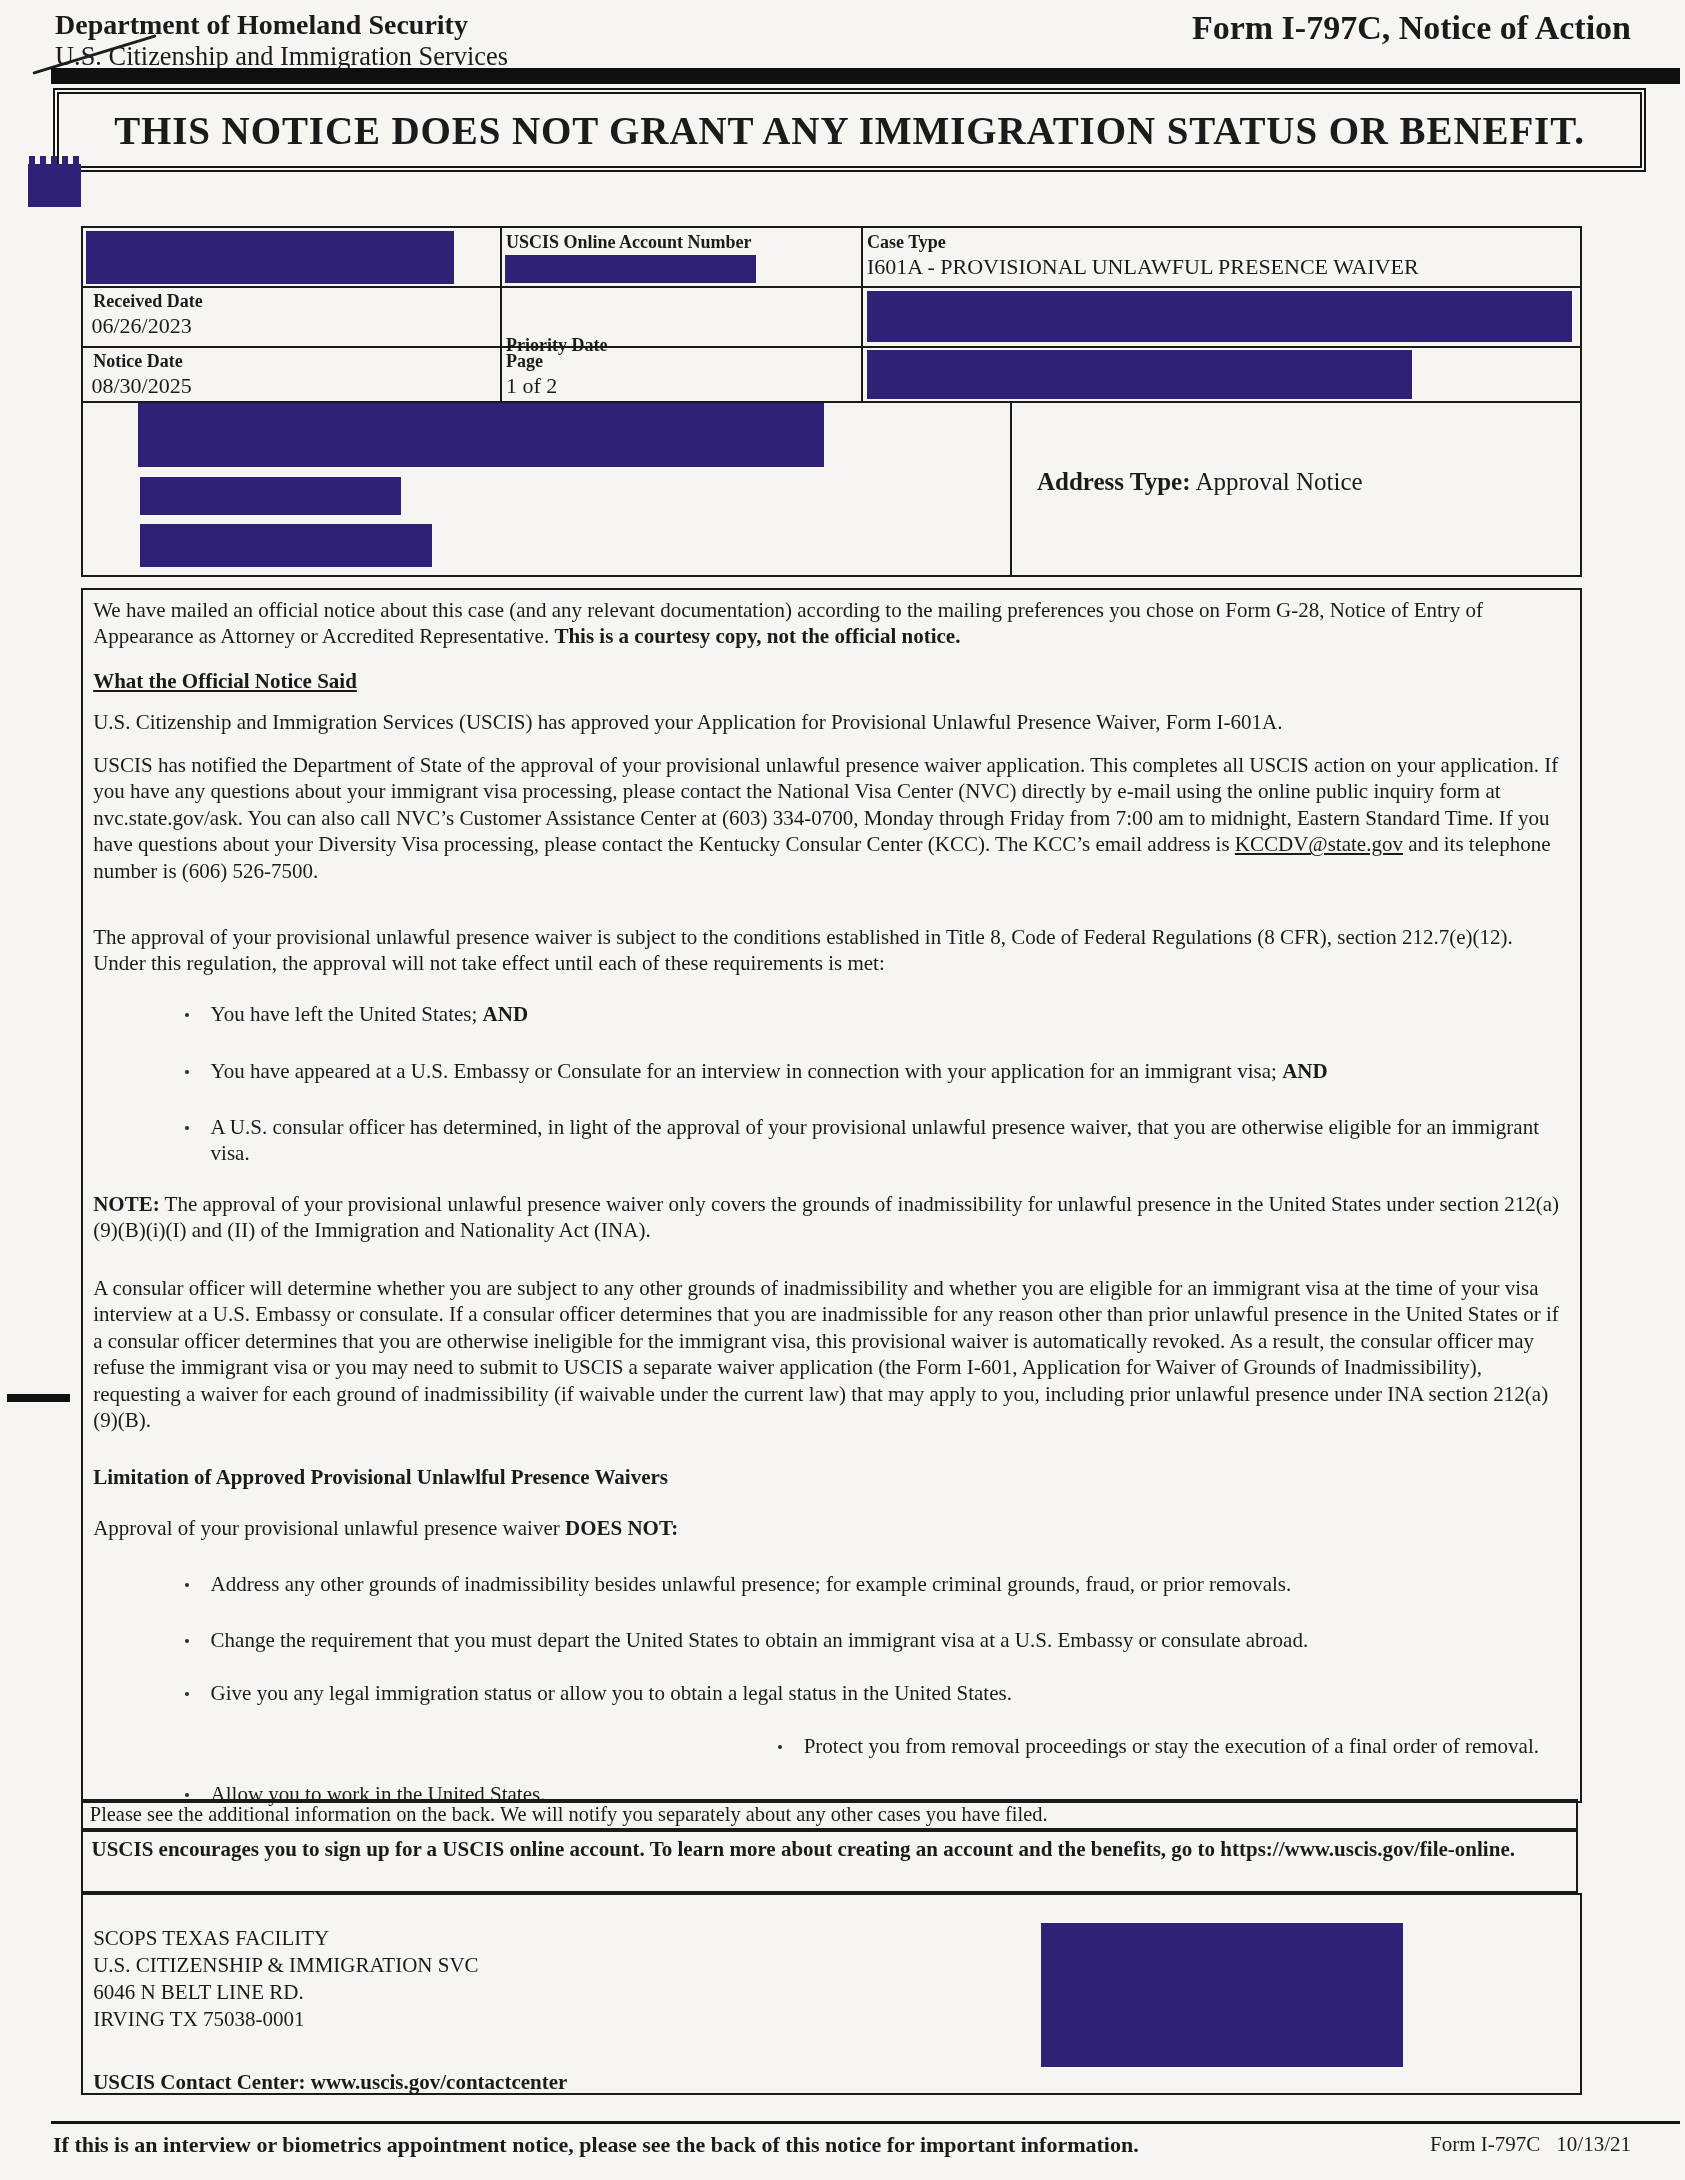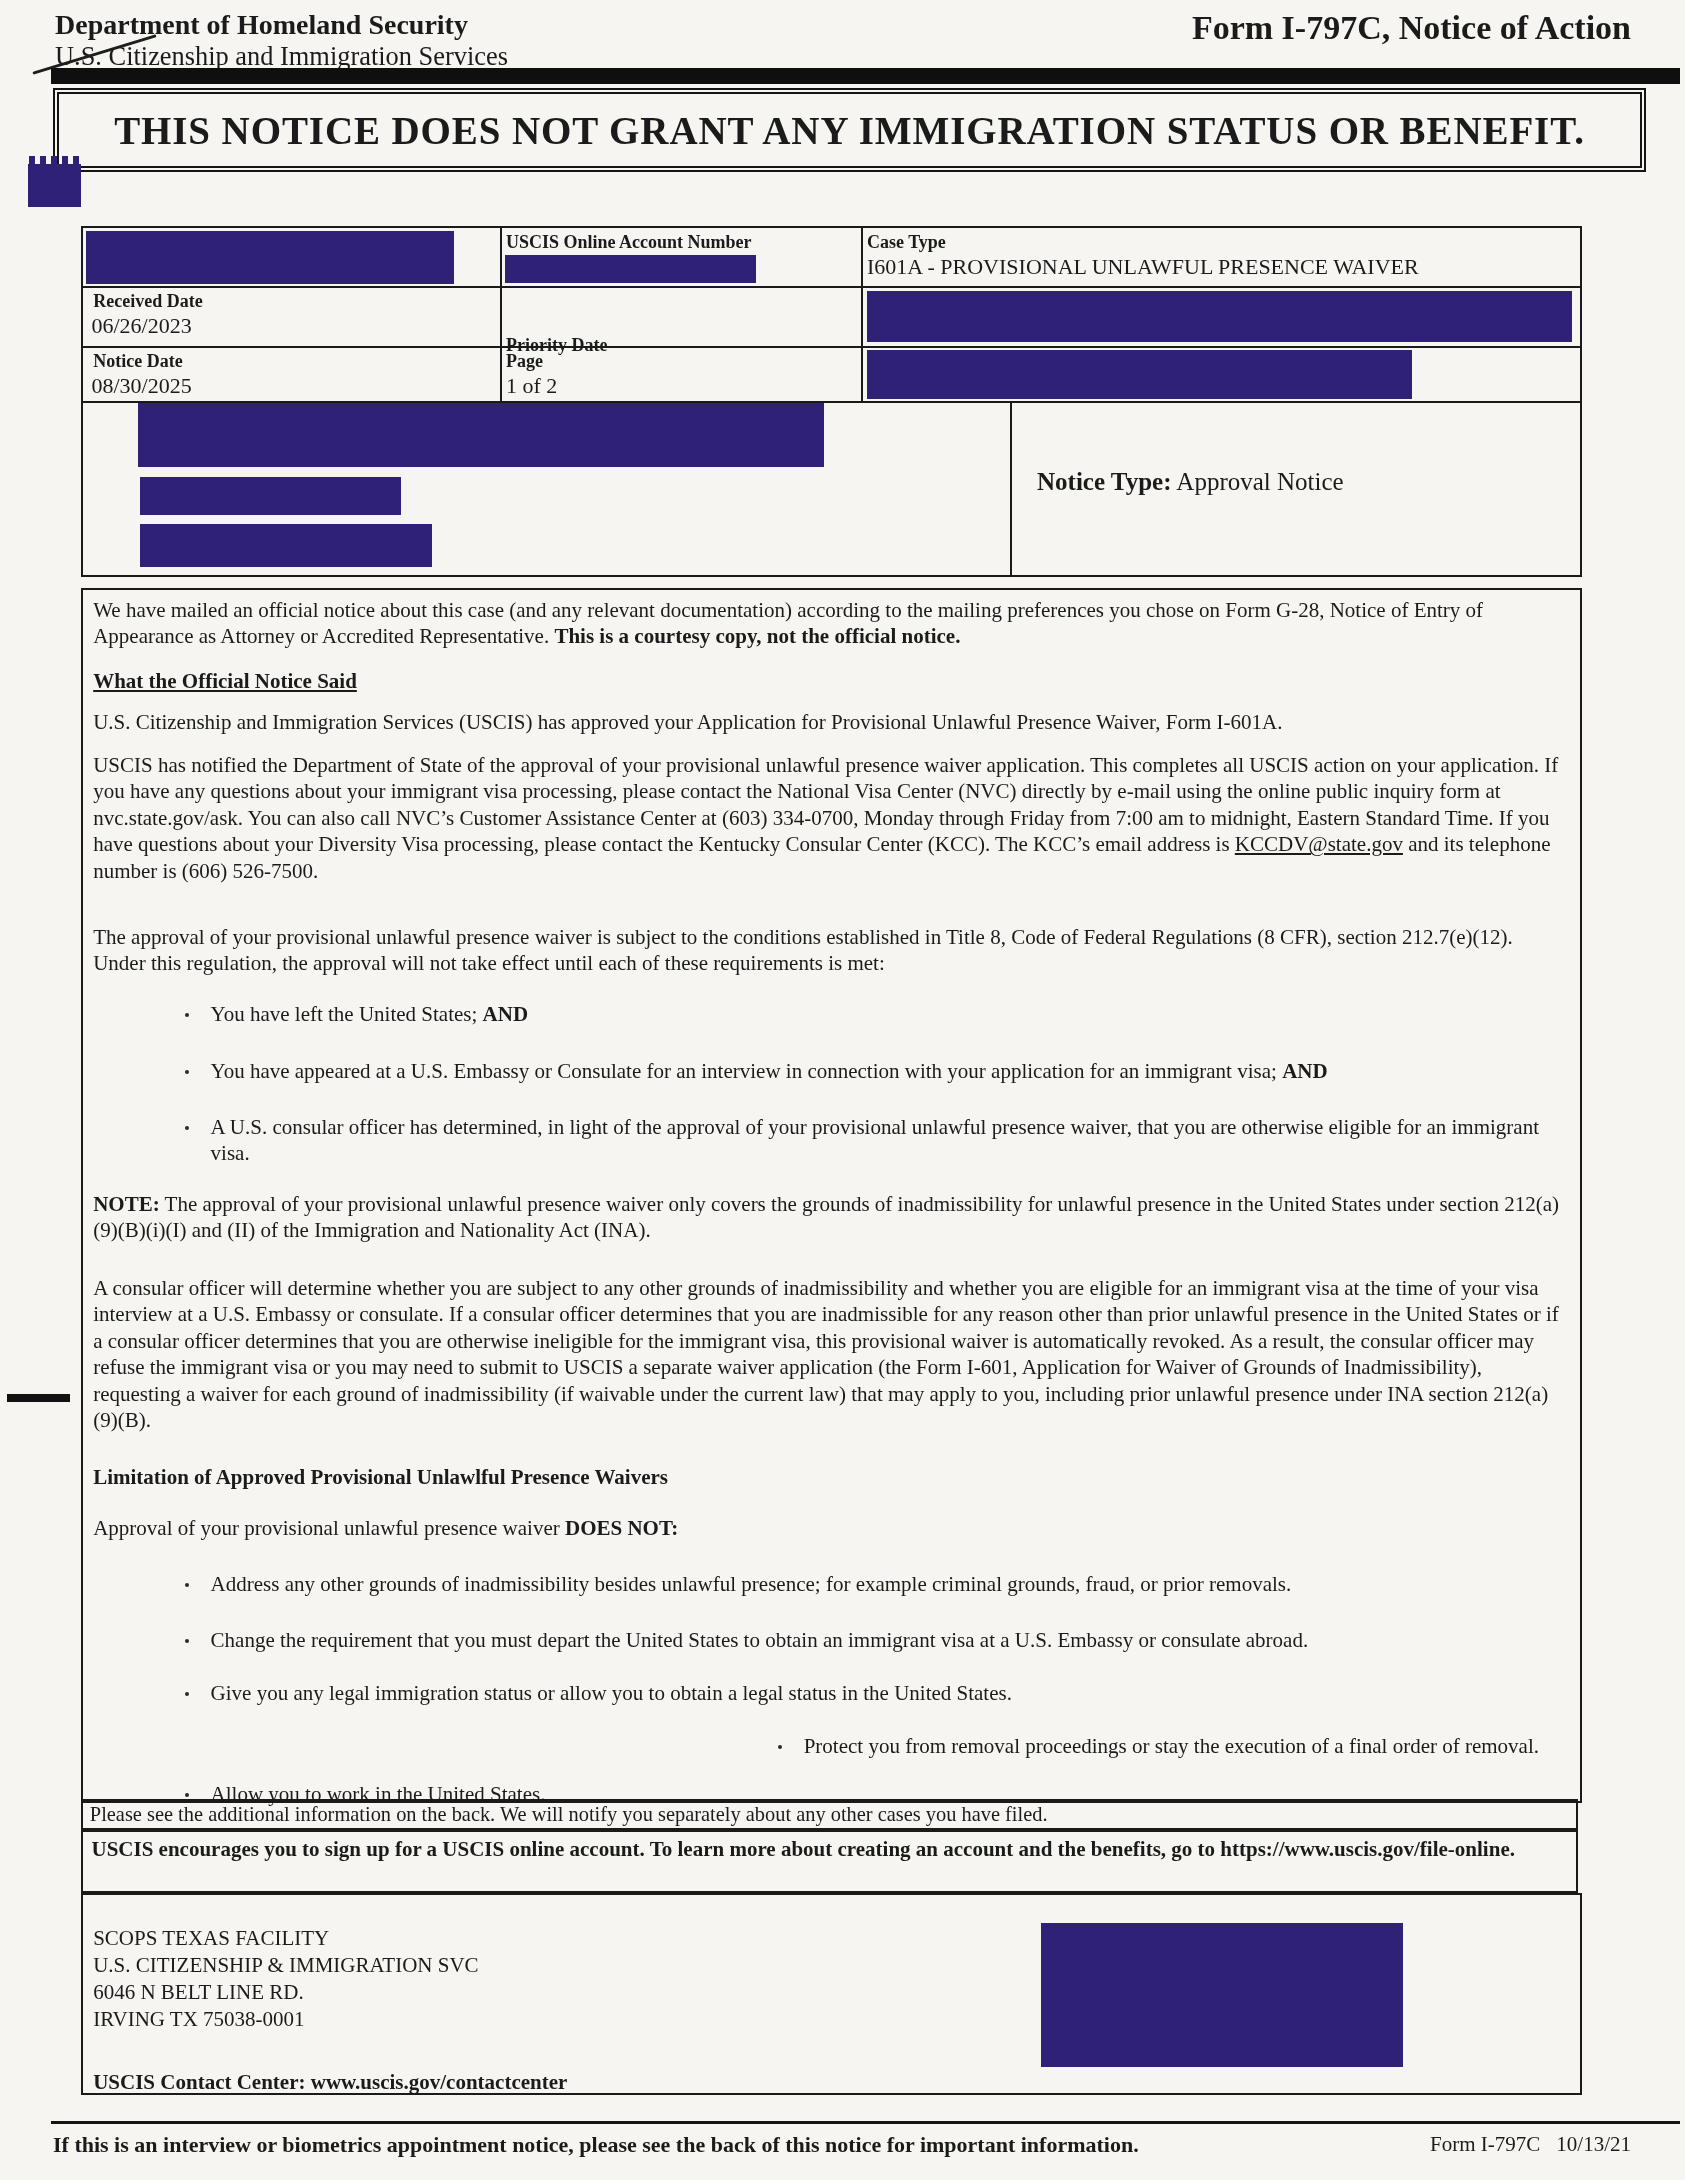--- a/index.html
+++ b/index.html
@@ -93,21 +93,21 @@
     <div class="cell-label" style="left:10.2px;top:123px;">Notice Date</div>
     <div class="cell-value" style="left:8.5px;top:145px;">08/30/2025</div>
     <div class="cell-label" style="left:423px;top:123px;">Page</div>
     <div class="cell-value" style="left:423px;top:145px;">1 of 2</div>
     <div class="redact" style="position:absolute;left:784px;top:122px;width:545px;height:49px;"></div>
 
     <div class="redact" style="position:absolute;left:55px;top:175px;width:686px;height:64px;"></div>
     <div class="redact" style="position:absolute;left:57px;top:249px;width:261px;height:38px;"></div>
     <div class="redact" style="position:absolute;left:57px;top:296px;width:292px;height:43px;"></div>
     <div class="notice-type">
-      <span class="b">Notice Type:</span><span> Approval Notice</span>
+      <span class="b">Address Type:</span><span> Approval Notice</span>
     </div>
   </div>
 
   <div class="abs body-box">
     <div class="p" style="top:6.8px;">
       <span>We have mailed an official notice about this case (and any relevant documentation) according to the mailing preferences you chose on Form G-28, Notice of Entry of Appearance as Attorney or Accredited Representative. </span><span class="b">This is a courtesy copy, not the official notice.</span>
     </div>
     <div class="p h-underline" style="top:78px;">What the Official Notice Said</div>
     <div class="p" style="top:119px;">U.S. Citizenship and Immigration Services (USCIS) has approved your Application for Provisional Unlawful Presence Waiver, Form I-601A.</div>
     <div class="p" style="top:162px;">

